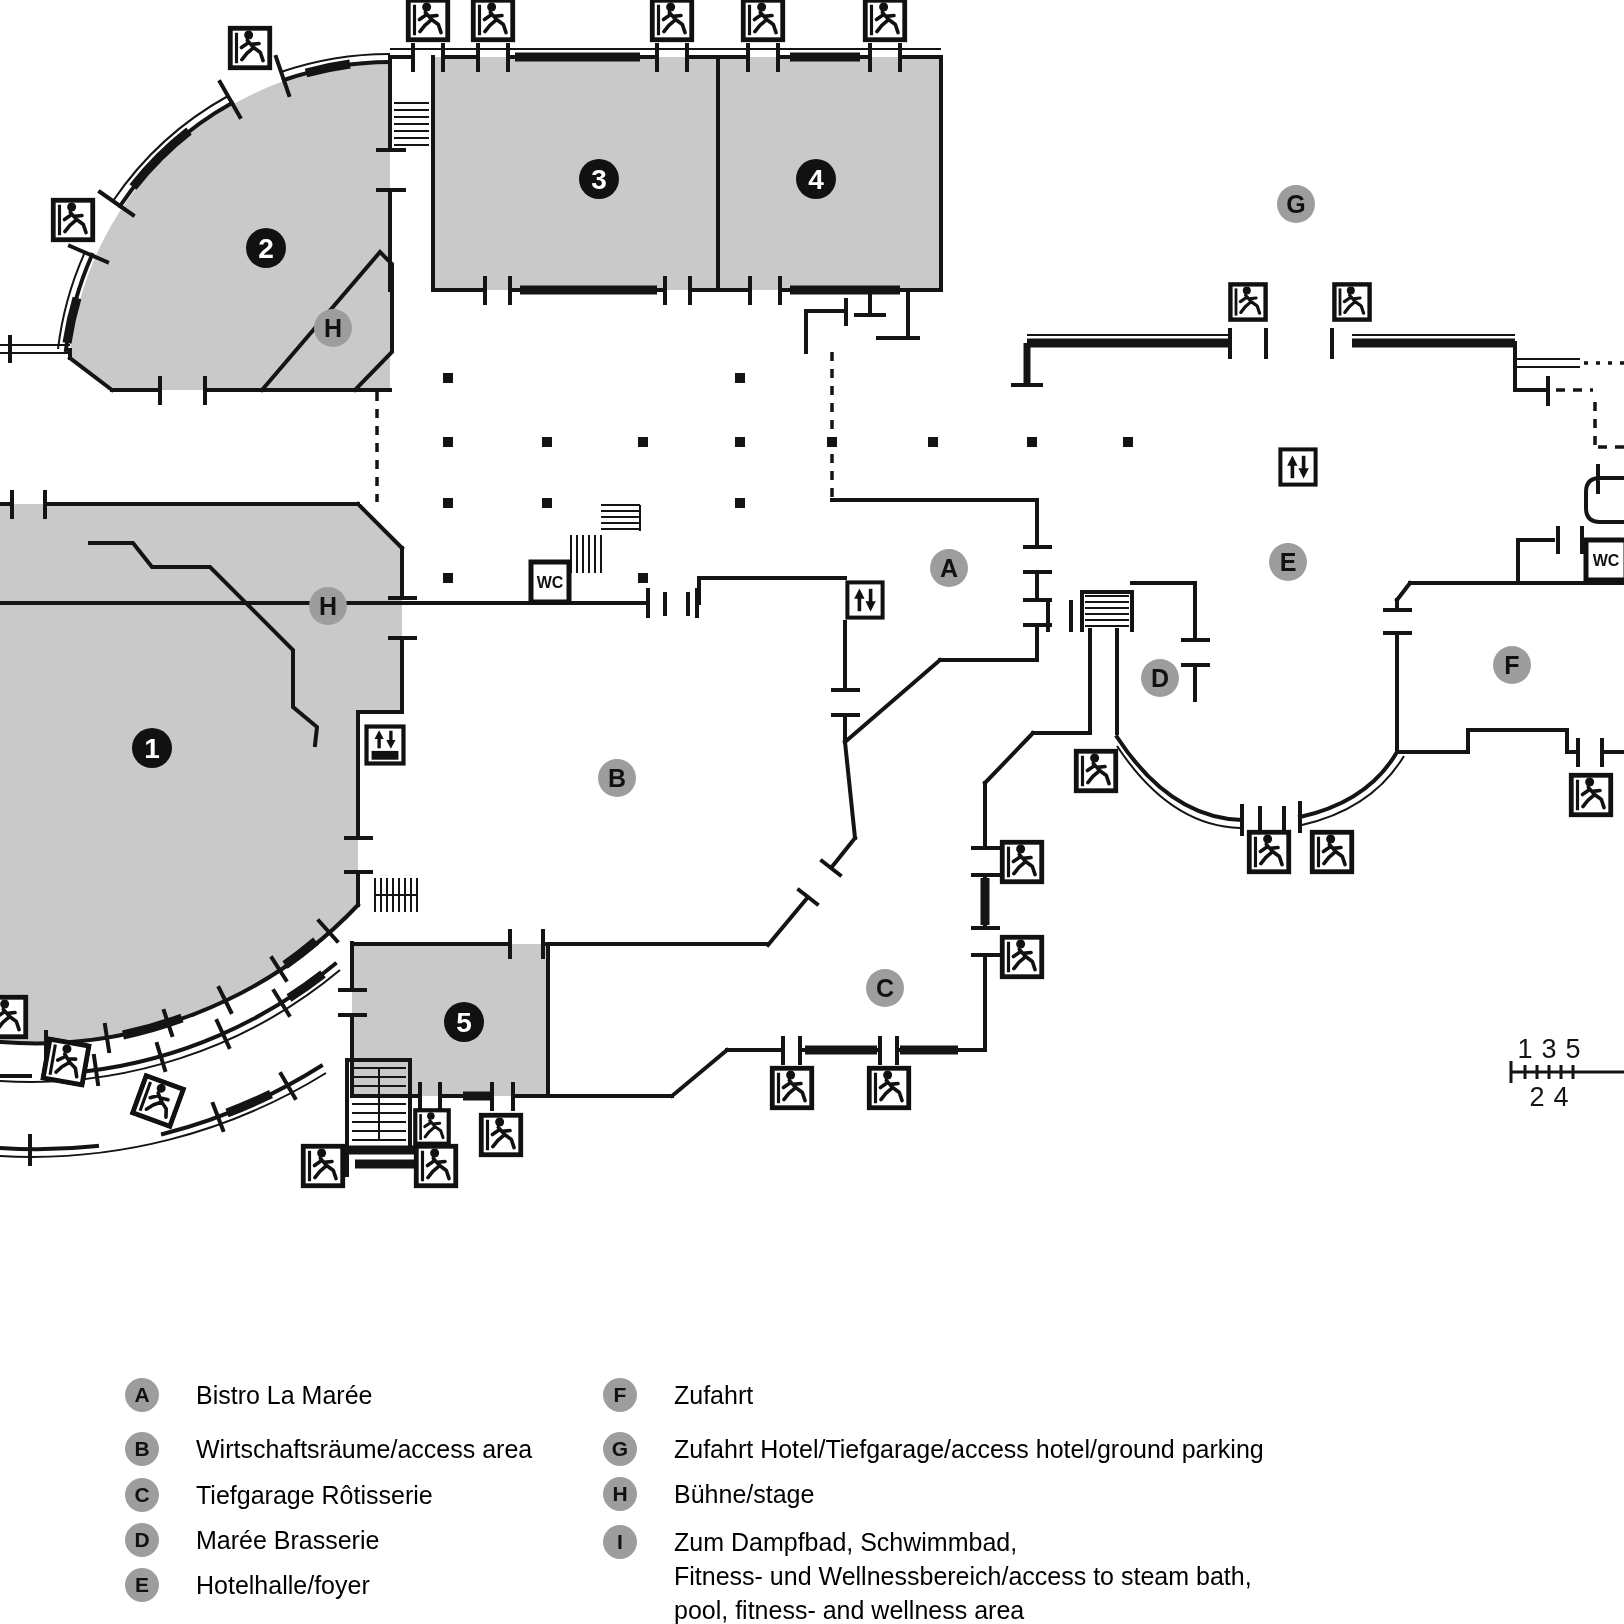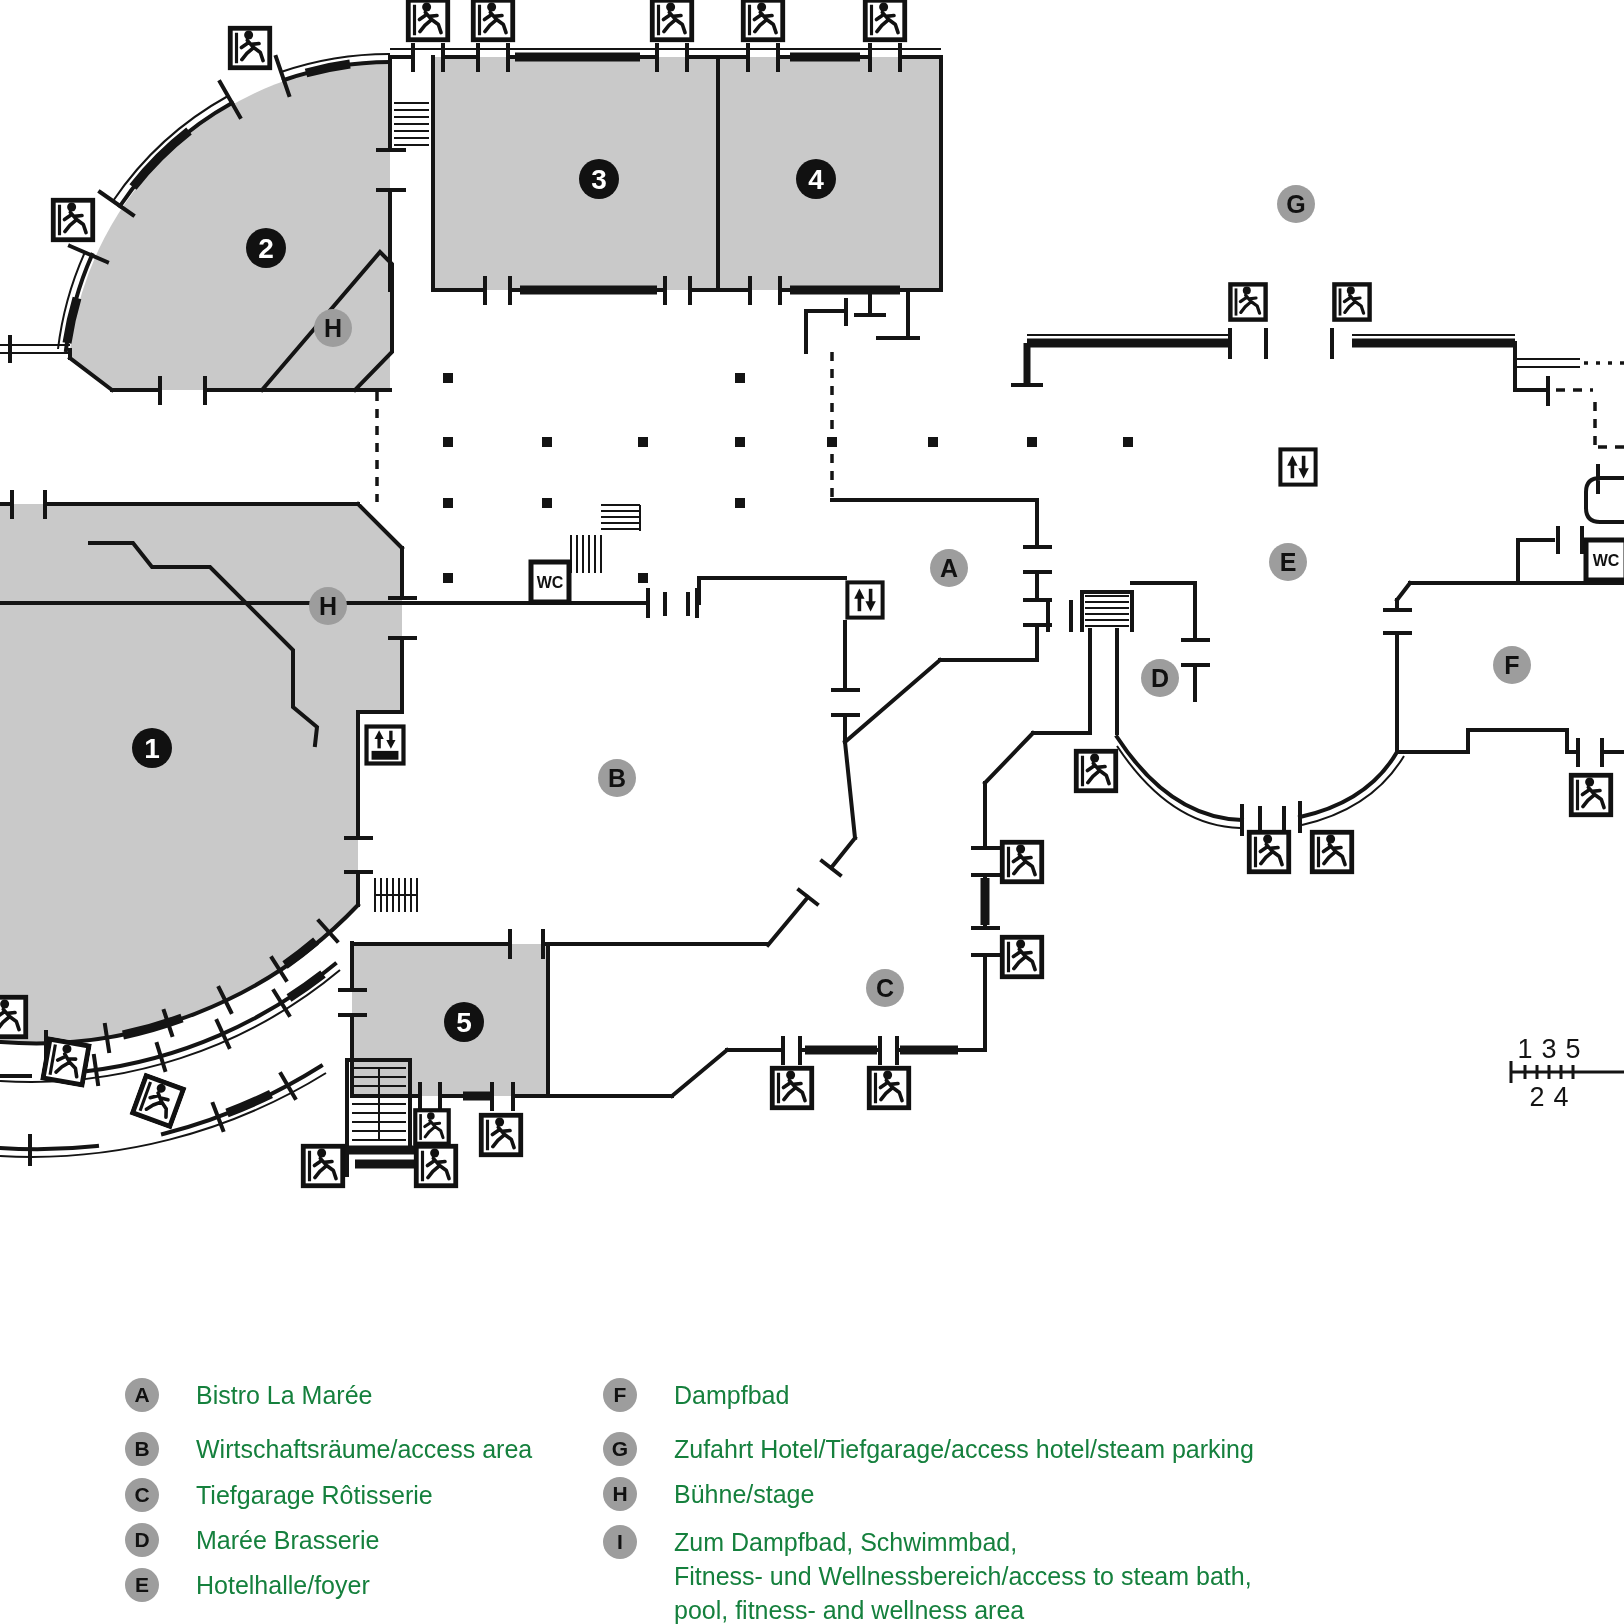--- a/index.html
+++ b/index.html
@@ -2,21 +2,21 @@
 <html><head>
 <meta charset="utf-8">
 <style>
   html,body{margin:0;padding:0;background:#fff;}
   .stage{position:relative;width:1624px;height:1624px;background:#fff;overflow:hidden;
          font-family:"Liberation Sans",sans-serif;}
   svg text{font-family:"Liberation Sans",sans-serif;}
   #legend .row{position:absolute;display:flex;align-items:flex-start;}
   #legend .badge{width:34px;height:34px;border-radius:50%;background:#9d9d9d;color:#111;
     font-weight:bold;font-size:21px;line-height:34px;text-align:center;flex:0 0 34px;}
-  #legend .txt{margin-left:37px;font-size:25px;color:#15803d;line-height:34px;white-space:nowrap;}
+  #legend .txt{margin-left:37px;font-size:25px;color:#000000;line-height:34px;white-space:nowrap;}
 </style>
 </head>
 <body>
 
 <div class="stage">
 
 <svg id="plan" width="1624" height="1624" viewBox="0 0 1624 1624" style="position:absolute;left:0;top:0;">
   <defs>
     <symbol id="exit" viewBox="0 0 100 100">
       <rect x="6" y="6" width="88" height="88" fill="#fff" stroke="#111" stroke-width="11"></rect>
@@ -297,27 +297,27 @@
       </div>
       <div class="row" style="left: 125px; top: 1568px;">
         <div class="badge">E</div>
         <div class="txt">
           <div>Hotelhalle/foyer</div>
         </div>
       </div>
       <div class="row" style="left: 603px; top: 1378px;">
         <div class="badge">F</div>
         <div class="txt">
-          <div>Dampfbad</div>
+          <div>Zufahrt</div>
         </div>
       </div>
       <div class="row" style="left: 603px; top: 1432px;">
         <div class="badge">G</div>
         <div class="txt">
-          <div>Zufahrt Hotel/Tiefgarage/access hotel/steam parking</div>
+          <div>Zufahrt Hotel/Tiefgarage/access hotel/ground parking</div>
         </div>
       </div>
       <div class="row" style="left: 603px; top: 1477px;">
         <div class="badge">H</div>
         <div class="txt">
           <div>Bühne/stage</div>
         </div>
       </div>
       <div class="row" style="left: 603px; top: 1525px;">
         <div class="badge">I</div>

